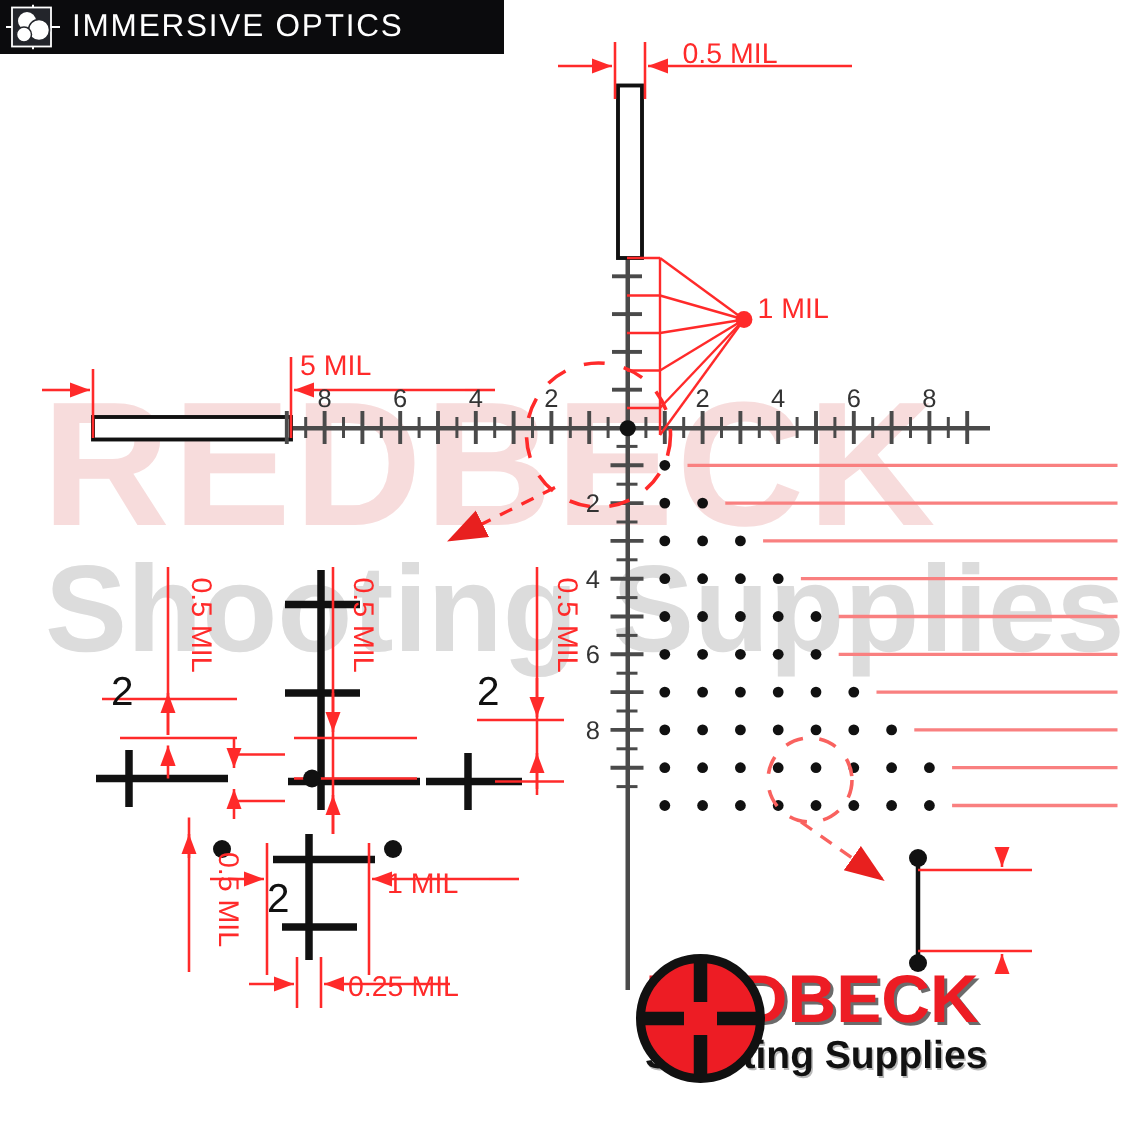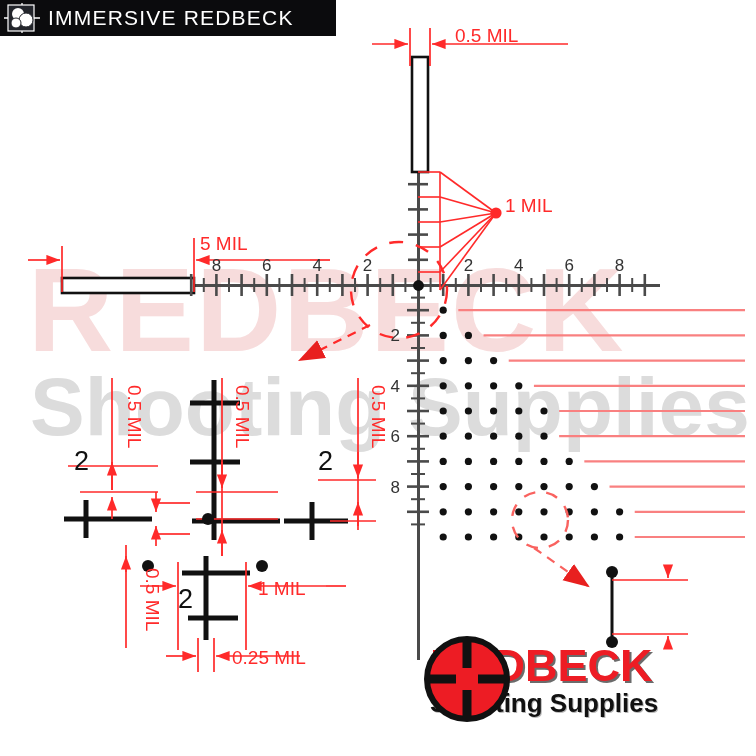--- a/index.html
+++ b/index.html
@@ -352,21 +352,21 @@
     <div class="hdr-mark">
       <svg width="36" height="30" viewBox="0 0 36 30">
         <line x1="18" y1="0" x2="18" y2="30" stroke="#fff" stroke-width="1.3"></line>
         <line x1="0" y1="15" x2="36" y2="15" stroke="#fff" stroke-width="1.3"></line>
         <rect x="4" y="2" width="26" height="26" fill="#23252b" stroke="#fff" stroke-width="1.2"></rect>
         <circle cx="14" cy="11" r="6" fill="#fff"></circle>
         <circle cx="22" cy="17" r="7" fill="#fff" stroke="#23252b" stroke-width="1"></circle>
         <circle cx="12" cy="20" r="5" fill="#fff" stroke="#23252b" stroke-width="1"></circle>
       </svg>
     </div>
-    <div class="hdr-txt">IMMERSIVE REDBECK</div>
+    <div class="hdr-txt">IMMERSIVE OPTICS</div>
   </div>
 
   <div class="rb-wrap">
     <svg width="86" height="86" viewBox="0 0 86 86">
       <circle cx="43" cy="43" r="40" fill="#ed1c24" stroke="#111" stroke-width="6"></circle>
       <line x1="43" y1="4" x2="43" y2="32" stroke="#111" stroke-width="9"></line>
       <line x1="43" y1="54" x2="43" y2="82" stroke="#111" stroke-width="9"></line>
       <line x1="4" y1="43" x2="32" y2="43" stroke="#111" stroke-width="9"></line>
       <line x1="54" y1="43" x2="82" y2="43" stroke="#111" stroke-width="9"></line>
     </svg>

